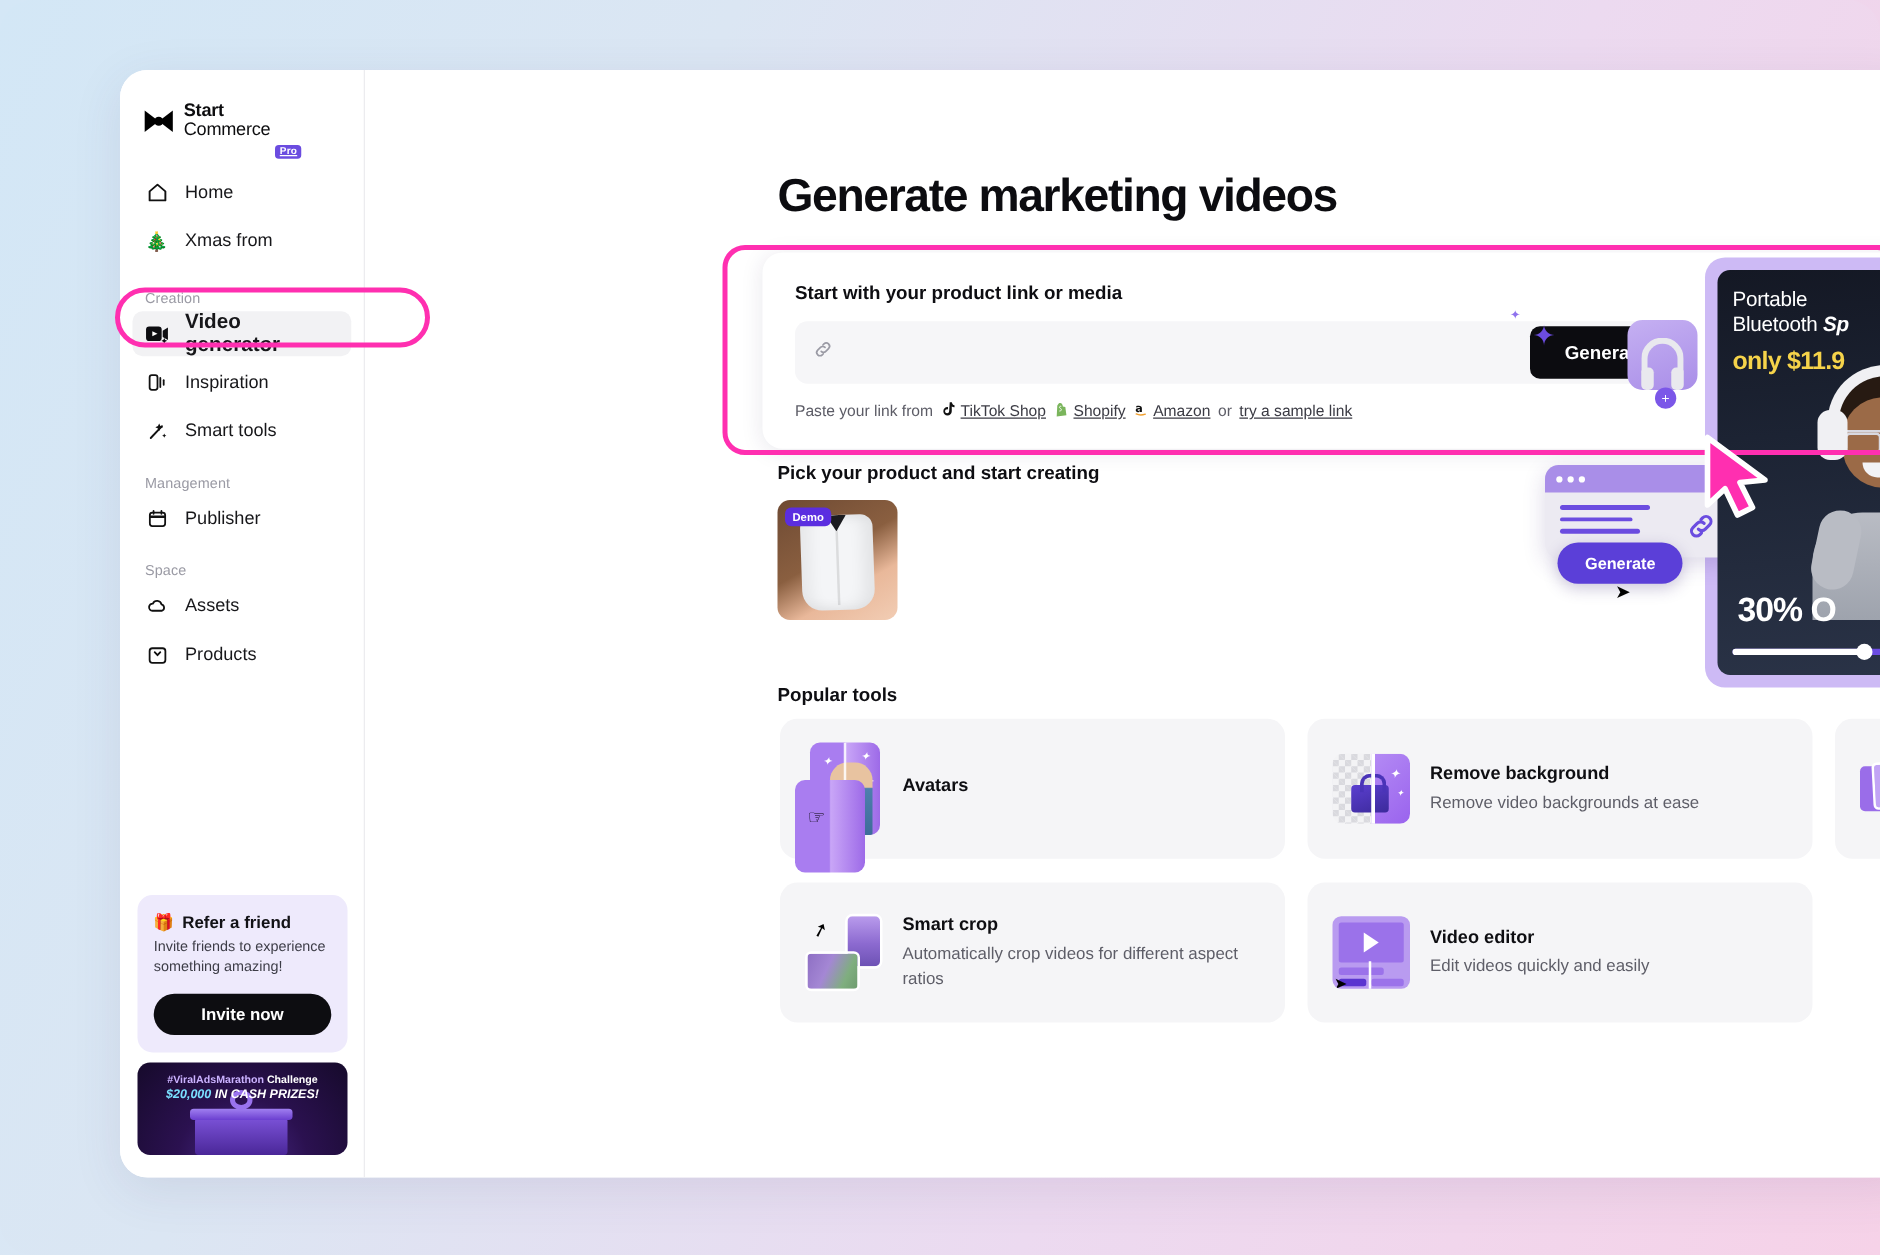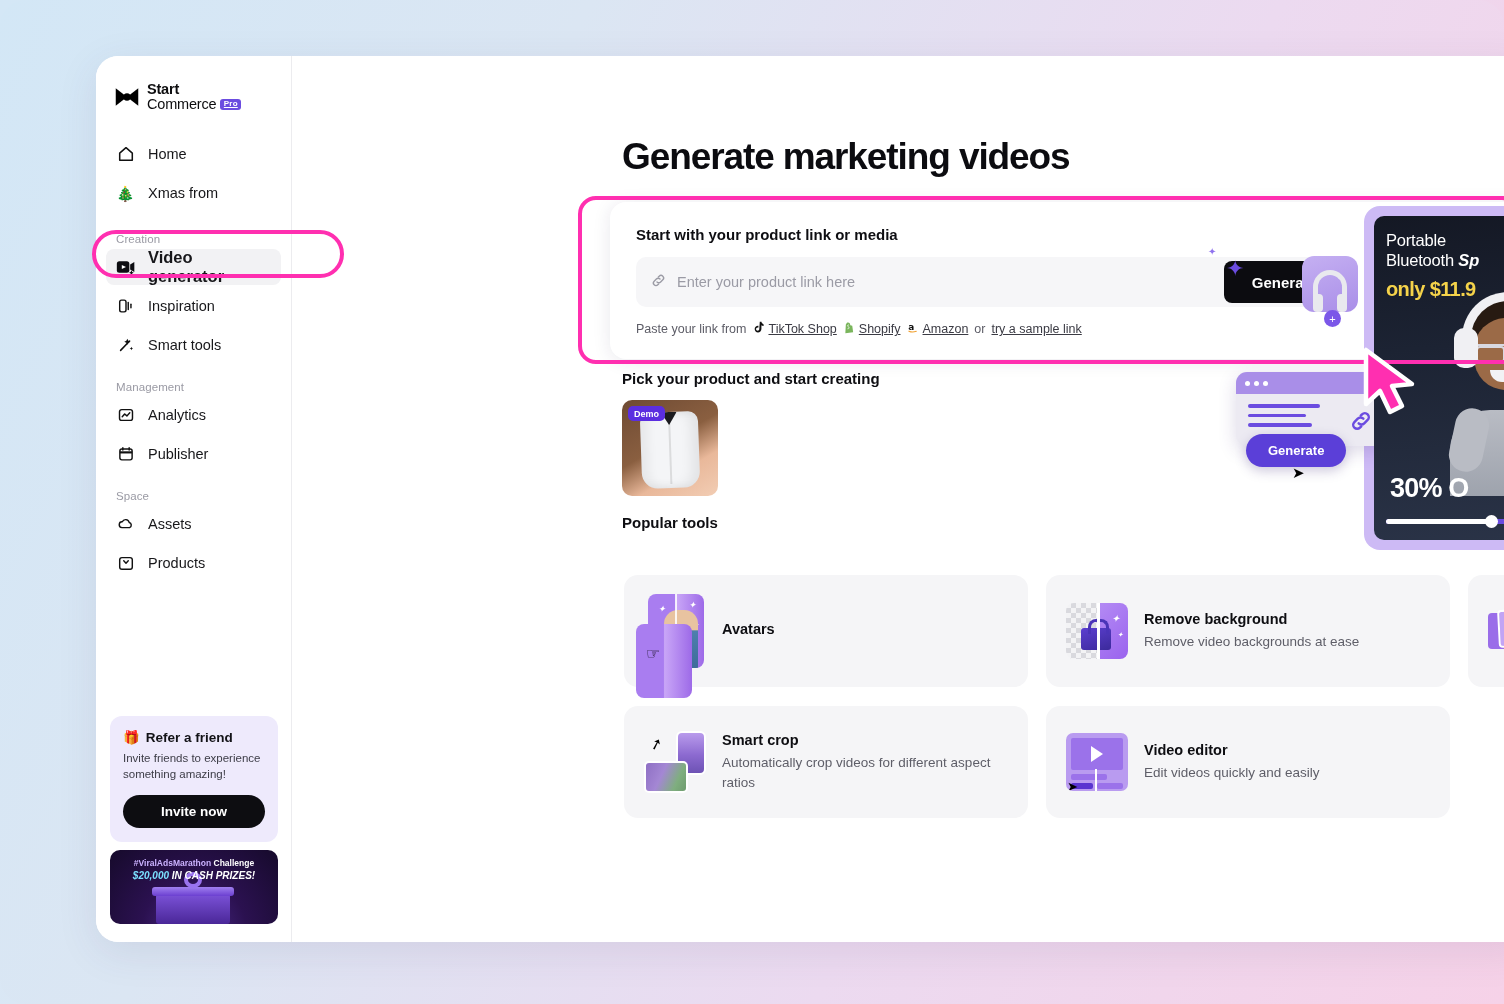--- a/index.html
+++ b/index.html
@@ -22,21 +22,21 @@
 
   
   .sidebar { width: 196px; height: 100%; background:#fff; border-right:1px solid #ececef;
     flex:0 0 196px; position:relative; padding-top: 22px; }
   .logo { display:flex; align-items:center; gap:7px; padding: 0 0 0 18px; height: 38px; }
   .logo-mark { width:26px; height:22px; flex:0 0 26px; }
   .logo-txt { line-height:1.02; }
   .logo-l1 { font-size:14.5px; font-weight:700; color:#0d0d0f; letter-spacing:-.2px; }
   .logo-l2 { font-size:14.5px; font-weight:400; color:#0d0d0f; letter-spacing:-.2px; display:flex; align-items:center; gap:4px;}
   .pro-badge { background:#6b4ce0; color:#fff; font-size:8px; font-weight:700; border-radius:3px;
-    padding:1.5px 3.5px; letter-spacing:.2px; position:relative; top:0;text-decoration:underline;}
+    padding:1.5px 3.5px; letter-spacing:.2px; position:relative; top:17px;text-decoration:underline;}
 
   .nav { margin-top: 20px; }
   .nav-item { display:flex; align-items:center; gap:12px; height:36px; margin: 3px 10px;
     padding: 0 10px; border-radius:8px; cursor:pointer; font-size:14.5px; color:#17171a; font-weight:500;}
   .nav-item.active { background:#f2f2f4; font-weight:700; font-size:16.5px; }
   .nav-ico { width:20px; height:20px; flex:0 0 20px; display:flex; align-items:center; justify-content:center; }
   .nav-ico svg { display:block; }
   .emoji-ico { font-size:15px; line-height:1; }
   .sec-label { font-size:11.5px; color:#9a9aa4; padding: 0 20px; margin: 18px 0 4px; letter-spacing:.1px;}
   .sec-label.first { margin-top: 22px; }
@@ -295,29 +295,20 @@
             </svg>
           </span>
           <span>Smart tools</span>
         </div>
 
         <div class="sec-label">Management</div>
 
         <div class="nav-item">
           <span class="nav-ico">
             <svg width="18" height="18" viewBox="0 0 20 20" fill="none" stroke="#111" stroke-width="1.6">
-              <rect x="2.8" y="4" width="14.4" height="12" rx="2.5"></rect>
-              <path d="M5.8 12 L8.5 8.8 L11 11 L14.2 7.6" stroke-linecap="round" stroke-linejoin="round"></path>
-            </svg>
-          </span>
-          <span>Analytics</span>
-        </div>
-        <div class="nav-item">
-          <span class="nav-ico">
-            <svg width="18" height="18" viewBox="0 0 20 20" fill="none" stroke="#111" stroke-width="1.6">
               <rect x="3.2" y="4.5" width="13.6" height="12" rx="2.2"></rect>
               <path d="M3.2 8.2 H16.8" stroke-width="2.4"></path>
               <path d="M6.5 3 V5.6 M13.5 3 V5.6" stroke-linecap="round"></path>
             </svg>
           </span>
           <span>Publisher</span>
         </div>
 
         <div class="sec-label">Space</div>
 
@@ -371,21 +362,20 @@
       <section class="hero">
         <div class="hero-h">Start with your product link or media</div>
         <div class="hero-row">
           <div class="input-wrap">
             <span>
               <svg width="17" height="17" viewBox="0 0 20 20" fill="none" stroke="#9b9ba5" stroke-width="1.6">
                 <path d="M8.2 11.8 a3 3 0 0 0 4.3 0 l2.6-2.6 a3 3 0 0 0 -4.3-4.3 l-1 1" stroke-linecap="round"></path>
                 <path d="M11.8 8.2 a3 3 0 0 0 -4.3 0 l-2.6 2.6 a3 3 0 0 0 4.3 4.3 l1-1" stroke-linecap="round"></path>
               </svg>
             </span>
-            <input type="text" placeholder="Enter your product link here" style="">
             <button class="gen-btn">Generate</button>
           </div>
           <span class="or-txt">or</span>
           <button class="addmedia-btn">Add media</button>
         </div>
         <div class="paste-row">
           <span>Paste your link from</span>
           <span class="src">
             <span>
               <svg width="12" height="13" viewBox="0 0 14 16">
@@ -416,21 +406,21 @@
           <a>try a sample link</a>
         </div>
       </section>
 
       <div class="sec-h" style="left:330px; top:314px;">Pick your product and start creating</div>
       <div class="prod-thumb">
         <span class="demo-badge">Demo</span>
         <span class="shirt"></span>
       </div>
 
-      <div class="sec-h" style="left:330px; top:458px;text-align:center;">Popular tools</div>
+      <div class="sec-h" style="left:330px; top:492px;text-align:center;">Popular tools</div>
 
       <div class="tool-card" style="left:332px; top:519px; width:404px;">
         <span class="ti">
           <span class="ti-av" style="position:absolute;left:4px;top:-6px;">
             <i class="spark" style="left:10px;top:10px;">✦</i>
             <i class="spark" style="right:8px;top:6px;">✦</i>
             <i class="spark" style="right:5px;top:26px;">✦</i>
             <span class="face"></span>
             <span class="divider"></span>
           </span>

